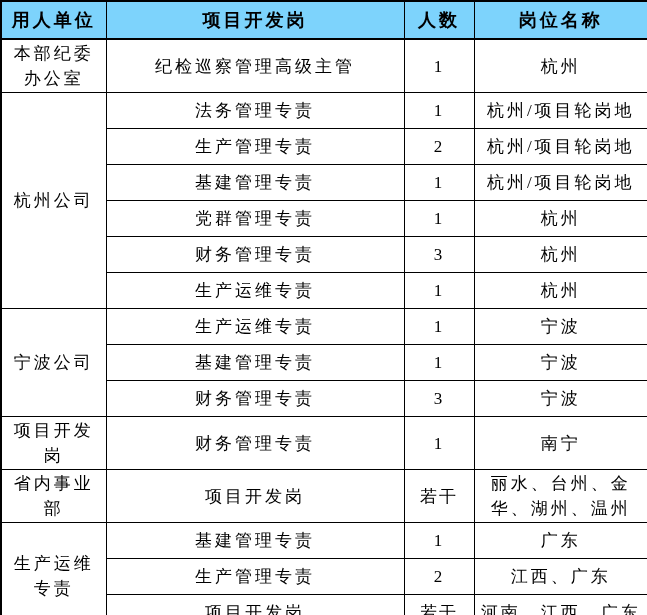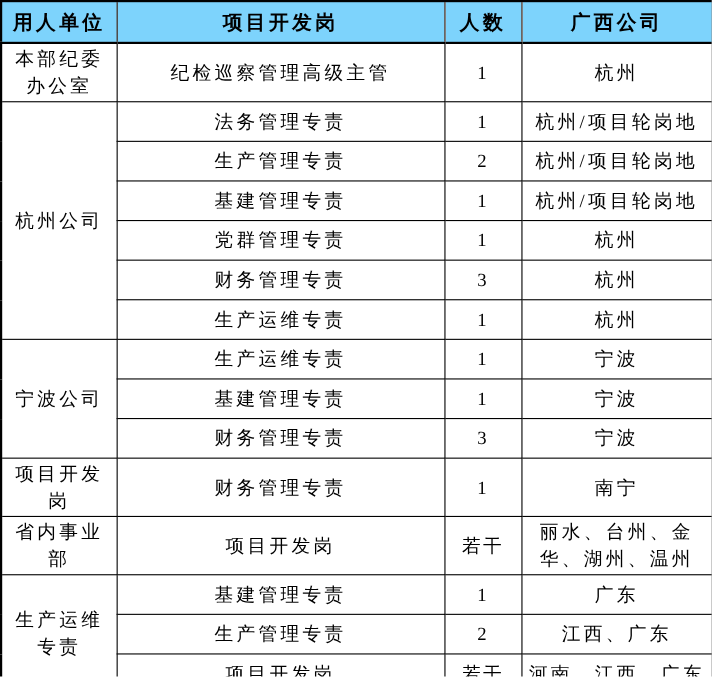--- a/index.html
+++ b/index.html
@@ -53,21 +53,21 @@
     <col class="c-unit">
     <col class="c-pos">
     <col class="c-count">
     <col class="c-loc">
   </colgroup>
   <thead>
     <tr id="header-row">
         <th>用人单位</th>
         <th>项目开发岗</th>
         <th>人数</th>
-        <th>广西公司</th>
+        <th>岗位名称</th>
       </tr>
   </thead>
   <tbody id="table-body">
       <tr>
         <td rowspan="1" class="unit-cell">本部纪委办公室</td>
         <td class="position-cell">纪检巡察管理高级主管</td>
         <td class="count-cell">1</td>
         <td class="location-cell">杭州</td>
       </tr>
       <tr>

